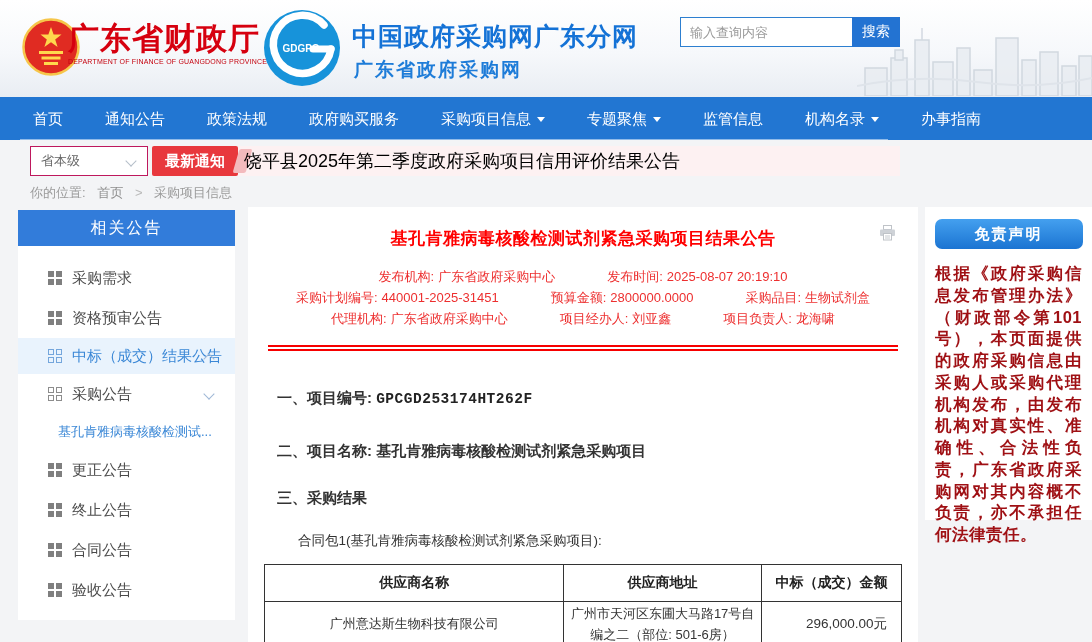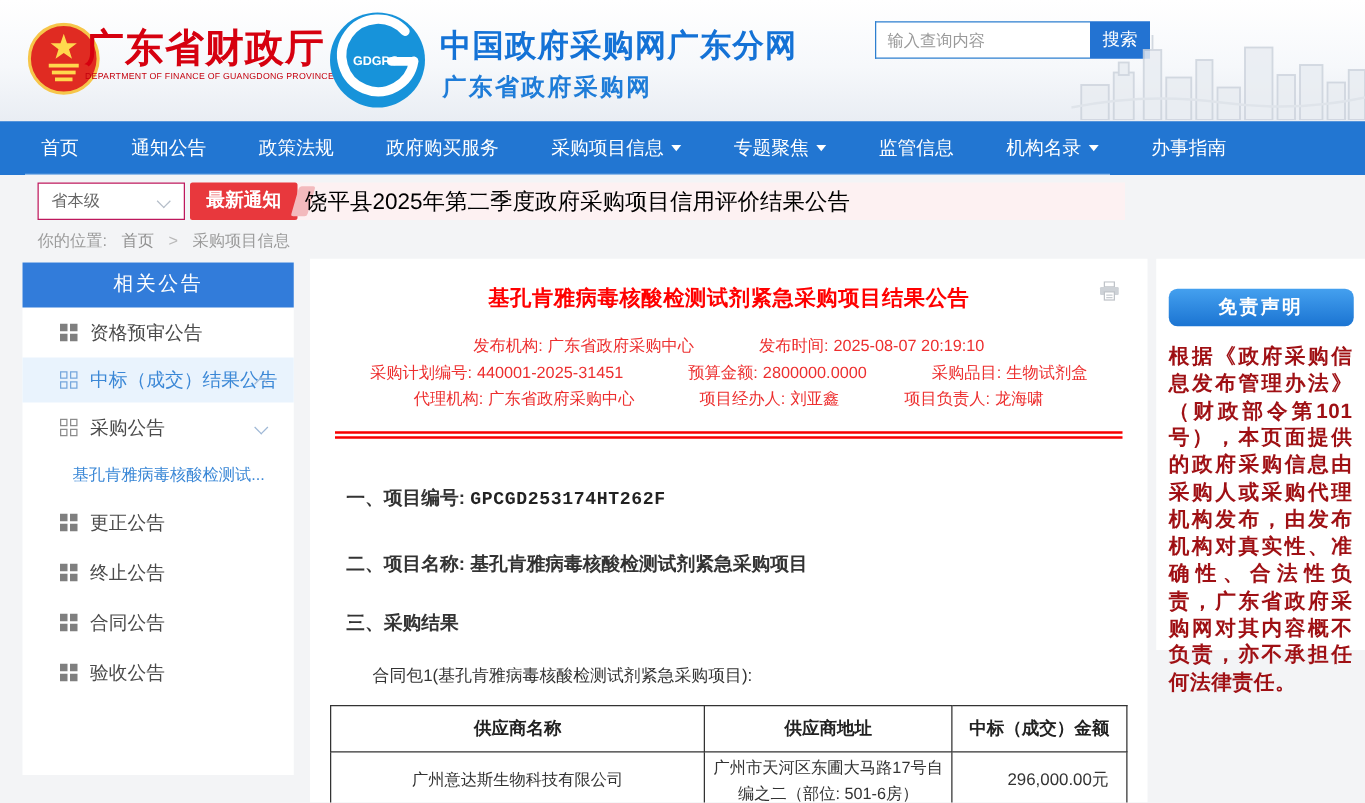--- a/index.html
+++ b/index.html
@@ -13,21 +13,21 @@
   .header{position:absolute;left:0;top:0;width:1092px;height:97px;
     background:linear-gradient(180deg,#ffffff 0%,#f6f8fb 55%,#e9edf3 100%);}
   .emblem{position:absolute;left:22px;top:18px;width:58px;height:58px;}
   .dept-block{position:absolute;left:68px;top:22px;width:220px;}
   .dept-name{font-size:31px;font-weight:bold;color:#d6000f;letter-spacing:1px;line-height:34px;
     font-family:"Liberation Serif","DejaVu Serif",serif;}
   .dept-en{font-size:7px;color:#c4000d;letter-spacing:.2px;margin-top:2px;white-space:nowrap;}
   .gdgpo{position:absolute;left:263px;top:9px;width:78px;height:78px;}
   .site-title{position:absolute;left:352px;top:20px;font-size:25px;font-weight:bold;color:#1472d6;letter-spacing:1px;}
   .site-subtitle{position:absolute;left:354px;top:57px;font-size:19px;font-weight:bold;color:#1e7cd8;letter-spacing:2px;}
-  .search-wrap{position:absolute;left:700px;top:17px;height:30px;display:flex;}
+  .search-wrap{position:absolute;left:680px;top:17px;height:30px;display:flex;}
   .search-input{width:153px;height:28px;border:1px solid #2d7fd0;border-right:none;background:#fff;
     padding:0 9px;font-size:13px;color:#333;outline:none;}
   .search-input::placeholder{color:#9a9a9a;}
   .search-btn{width:48px;height:30px;background:#2373d2;color:#fff;border:none;font-size:14px;cursor:pointer;}
   .skyline{position:absolute;right:0;top:28px;opacity:.85;}
   
   .navbar{position:absolute;left:0;top:97px;width:1092px;height:43px;background:#2276d2;display:flex;align-items:center;padding-left:12px;box-sizing:border-box;}
   .nav-item{color:#fff;font-size:15px;padding:0 21px;line-height:43px;cursor:pointer;white-space:nowrap;}
   .nav-caret{display:inline-block;margin-left:6px;vertical-align:2px;
     border-left:4px solid transparent;border-right:4px solid transparent;border-top:5px solid #fff;}
@@ -76,21 +76,21 @@
   .code{font-family:"Liberation Mono","DejaVu Sans Mono",monospace;font-size:14.5px;color:#222;letter-spacing:.5px;}
   .package-line{margin:24px 0 0 50px;font-size:13.5px;color:#333;}
   .result-table{margin:14px 0 0 16px;width:638px;border-collapse:collapse;table-layout:fixed;}
   .result-table th,.result-table td{border:1.5px solid #333;}
   .result-table th{height:34px;font-size:14px;font-weight:bold;color:#222;text-align:center;}
   .result-table td{height:46px;font-size:13px;color:#333;text-align:center;line-height:1.55;padding:2px 6px;box-sizing:border-box;}
   .result-table td.amount{text-align:right;padding-right:14px;font-size:13.5px;}
   .col-name{width:47%;}.col-addr{width:31%;}.col-amt{width:22%;}
   
   .right-panel{position:absolute;left:925px;top:207px;width:167px;height:313px;background:#fff;}
-  .ribbon{position:relative;width:148px;height:30px;margin:24px auto 0;background:linear-gradient(180deg,#44a0ef,#1b74d2);
+  .ribbon{position:relative;width:148px;height:30px;margin:12px auto 0;background:linear-gradient(180deg,#44a0ef,#1b74d2);
     border-radius:7px;color:#fff;font-weight:bold;font-size:15px;text-align:center;line-height:30px;letter-spacing:2px;}
   .ribbon::before,.ribbon::after{content:"";position:absolute;top:-5px;width:16px;height:16px;background:#2b86dd;border-radius:8px 8px 2px 2px;z-index:-1;}
   .ribbon::before{left:-5px;transform:rotate(-12deg);}
   .ribbon::after{right:-5px;transform:rotate(12deg);}
   .disclaimer-body{margin:14px 10px 0;color:#9f1014;font-weight:bold;font-size:16.5px;line-height:1.32;
     text-align:justify;text-justify:inter-character;letter-spacing:.5px;}
 </style>
 </head>
 <body>
 
@@ -170,20 +170,29 @@
 <div class="breadcrumb">
   <span>你的位置:</span>
   <span class="crumb">首页</span>
   <span class="sep">&gt;</span>
   <span class="crumb current">采购项目信息</span>
 </div>
 
 <div class="sidebar">
   <div class="sidebar-header">相关公告</div>
 
+  <div class="side-item first">
+    <span class="grid-icon">
+        <i></i>
+        <i></i>
+        <i></i>
+        <i></i>
+      </span>
+    <span>采购需求</span>
+  </div>
   <div class="side-item">
     <span class="grid-icon">
         <i></i>
         <i></i>
         <i></i>
         <i></i>
       </span>
     <span>资格预审公告</span>
   </div>
   <div class="side-item active">

